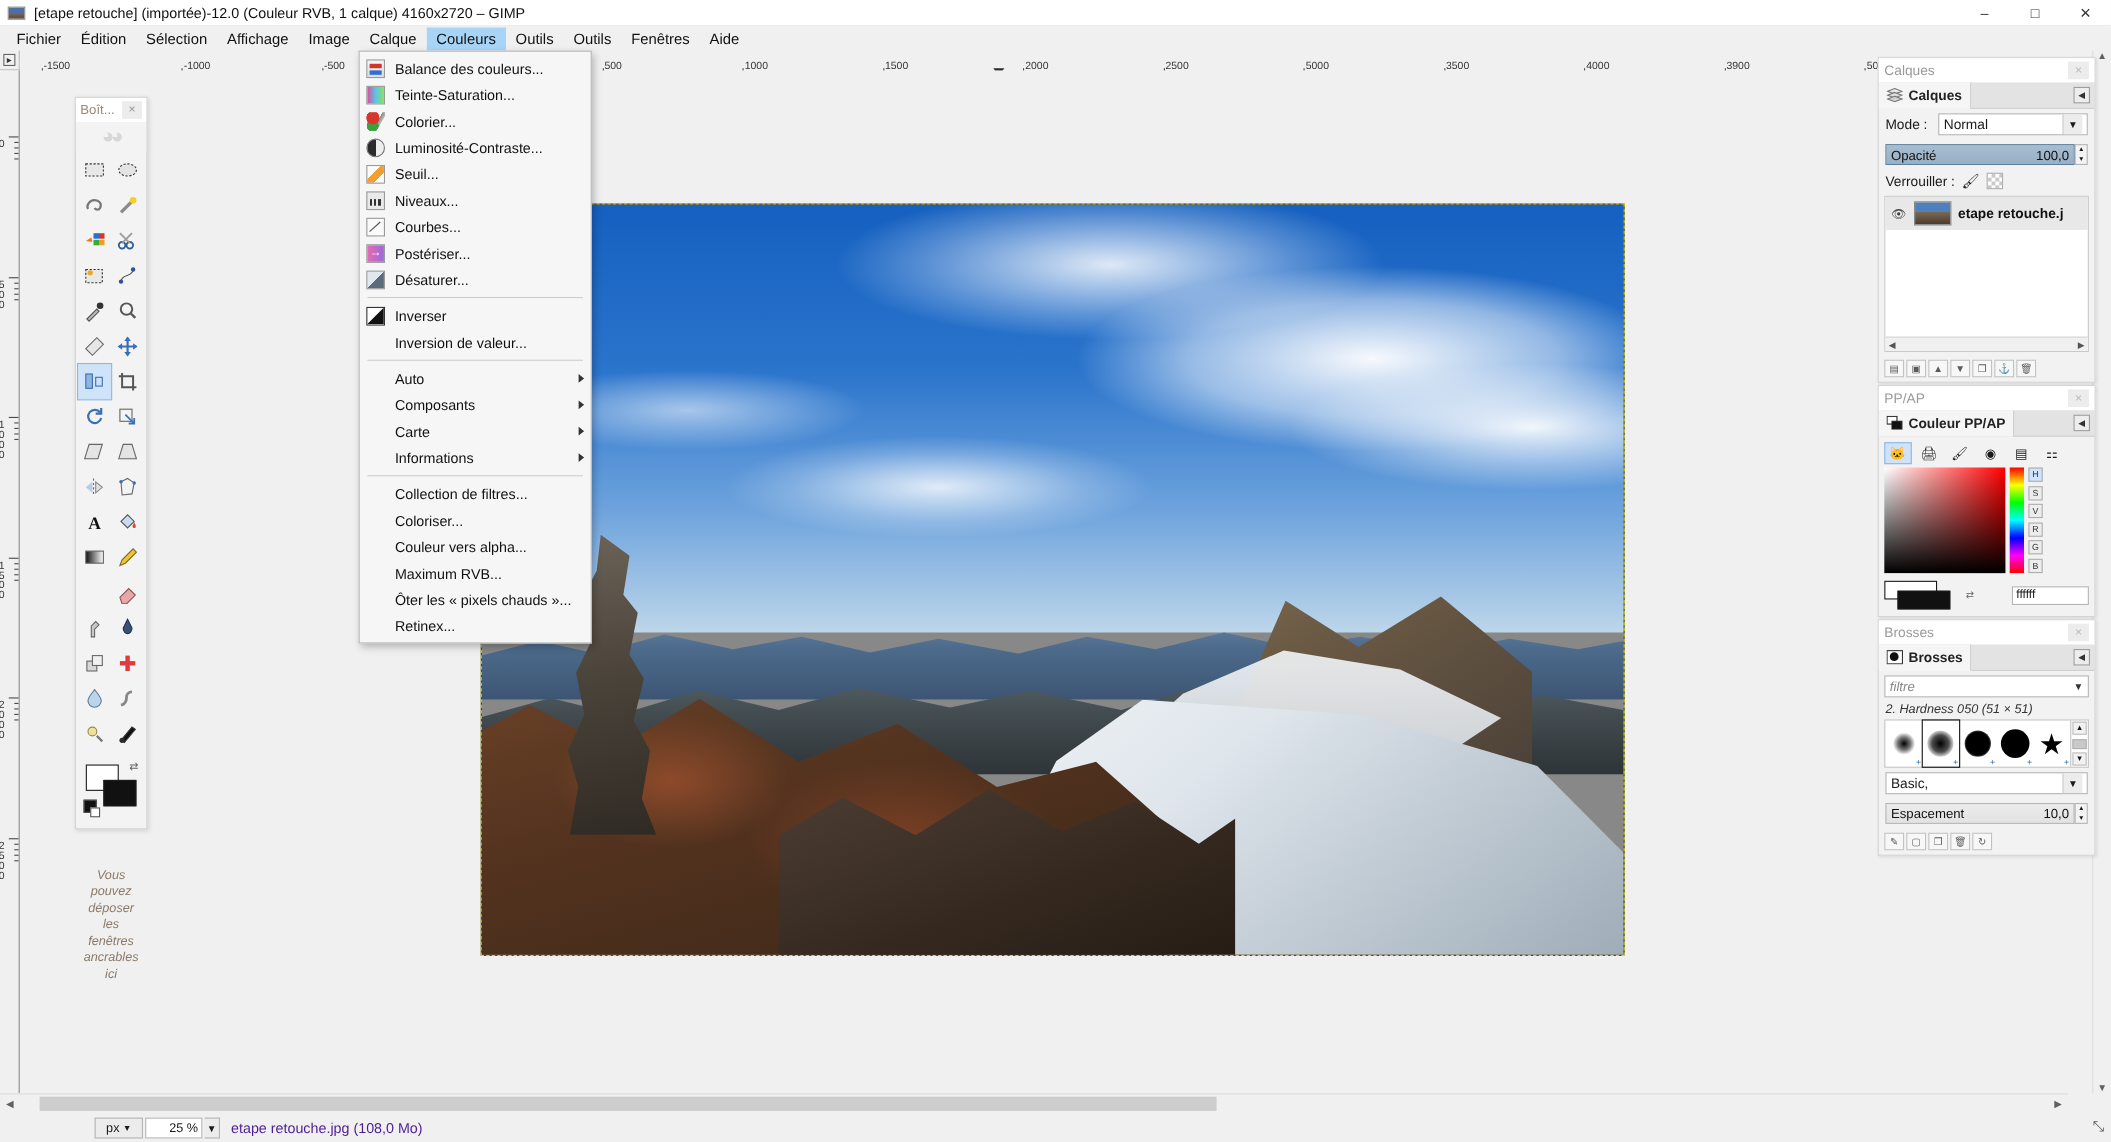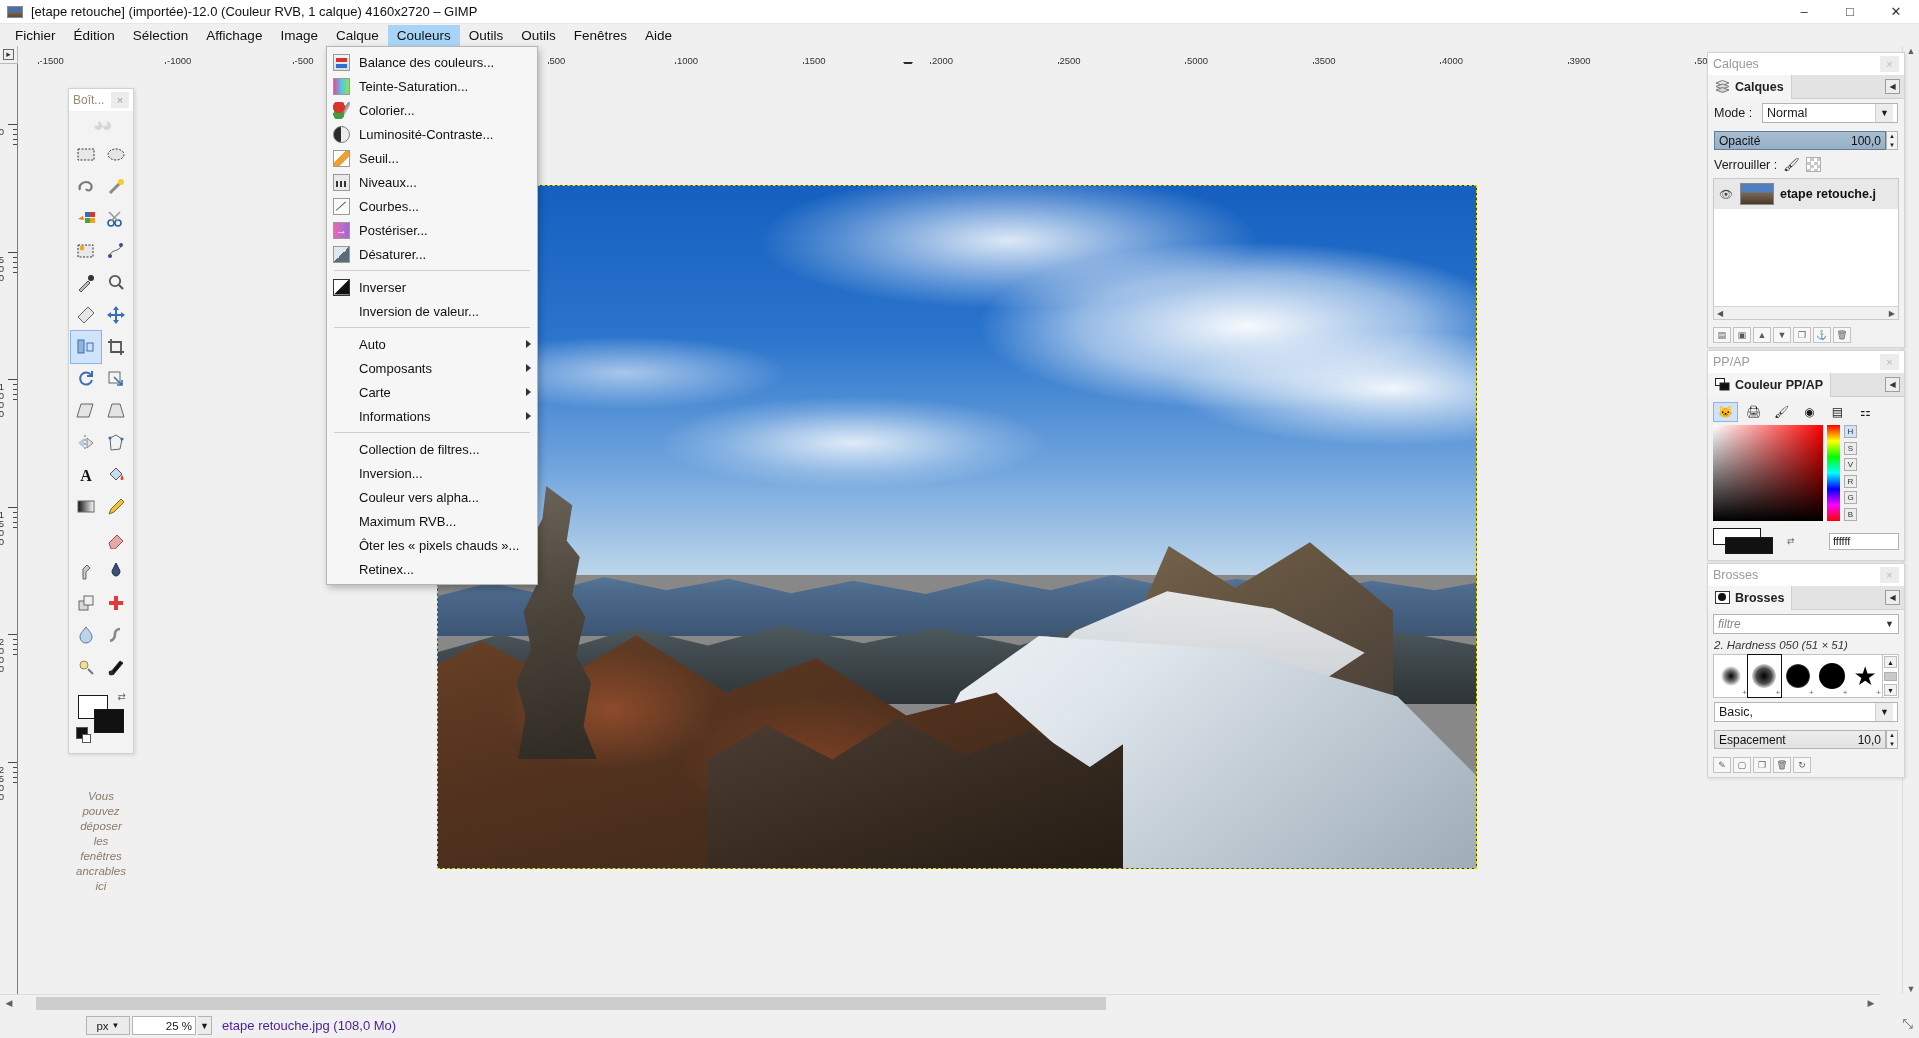--- a/index.html
+++ b/index.html
@@ -340,21 +340,21 @@
   #hscroll-thumb { height:13px; background:#cdcdcd; width: 58%; margin-left: 1%;}
   #statusrow {
     position:absolute; left:0; top:19px; width:1919px; height:25px;
     display:flex; align-items:center; gap:2px; padding-left: 86px;
   }
   #unit-combo {
     width:44px; height:19px; background:#ececec; border:1px solid #b4b4b4;
     display:flex; align-items:center; justify-content:center; gap:3px; font-size:11.5px;
   }
   #zoom-field {
-    width:64px; height:19px; background:#fff; border:1px solid #b4b4b4;
+    width:52px; height:19px; background:#fff; border:1px solid #b4b4b4;
     display:flex; align-items:center; justify-content:flex-end; padding-right:3px; font-size:11.5px;
   }
   #zoom-arrow { width:14px; height:19px; background:#ececec; border:1px solid #b4b4b4;
     border-left:none; display:flex; align-items:center; justify-content:center; font-size:9px;}
   #status-text { margin-left:8px; font-size:13px; color:#4c1d95;}
   #resize-grip { position:absolute; right:6px; bottom:6px; font-size:13px; color:#5a5a5a;}
 
   
   #vscrollbar {
     position:absolute; right: 0; top: 46px; width: 17px; height: 948px;
@@ -814,21 +814,21 @@
       </div>
       <div class="dd-row noicon">
         <span class="dd-label">Informations</span>
         <span class="dd-arrow"></span>
       </div>
       <div class="dd-sep"></div>
       <div class="dd-row noicon">
         <span class="dd-label">Collection de filtres...</span>
       </div>
       <div class="dd-row noicon">
-        <span class="dd-label">Inversion...</span>
+        <span class="dd-label">Coloriser...</span>
       </div>
       <div class="dd-row noicon">
         <span class="dd-label">Couleur vers alpha...</span>
       </div>
       <div class="dd-row noicon">
         <span class="dd-label">Maximum RVB...</span>
       </div>
       <div class="dd-row noicon">
         <span class="dd-label">Ôter les « pixels chauds »...</span>
       </div>

